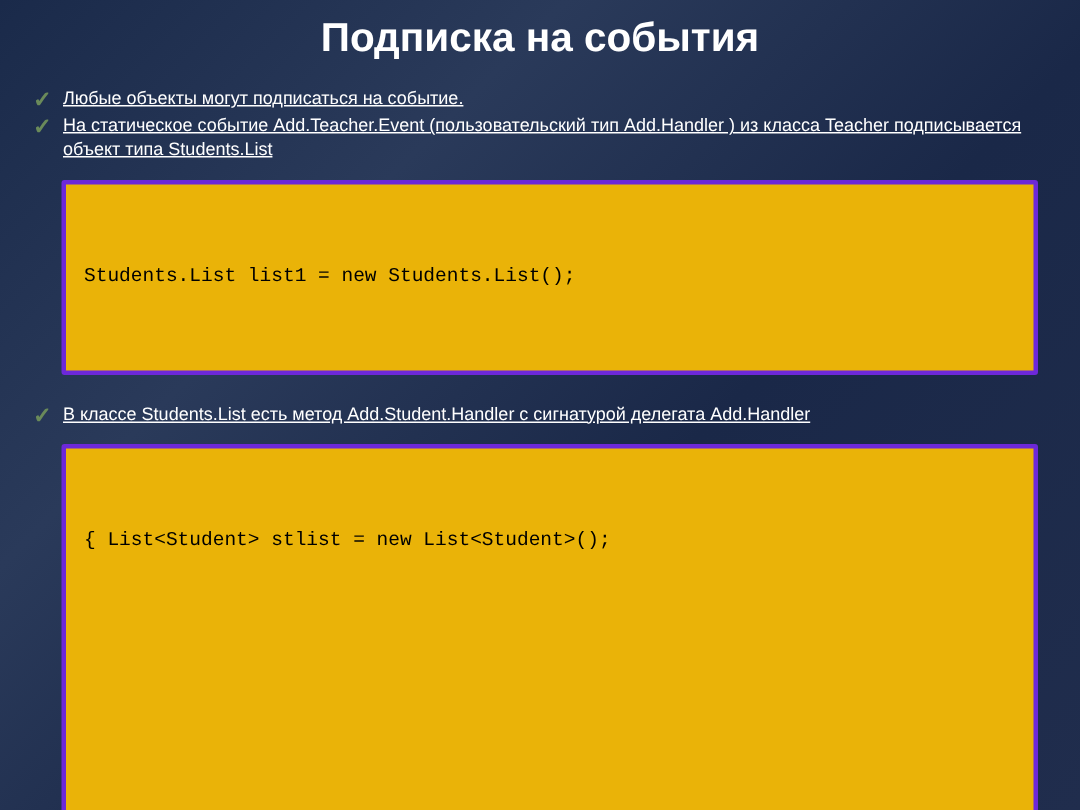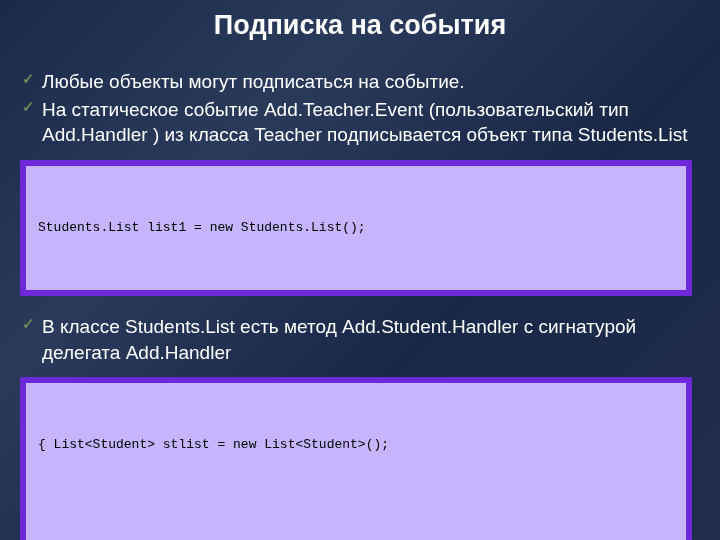--- a/index.html
+++ b/index.html
@@ -12,54 +12,55 @@
     overflow: hidden;
     position: relative;
   }
   .slide {
     padding: 10px 20px 20px 20px;
   }
   .title {
     font-size: 27px;
     font-weight: bold;
     text-align: center;
-    margin-bottom: 28px;
+    margin-bottom: 16px;
     color: #fff;
   }
   .bullets {
     list-style: none;
     margin-bottom: 12px;
   }
   .bullets li {
     position: relative;
     padding-left: 22px;
-    font-size: 19px;
+    font-size: 12px;
     line-height: 1.35;
     margin-bottom: 2px;
     color: #fff;
+    text-decoration: underline;
   }
   .bullets li::before {
     content: "✓";
     position: absolute;
     left: 2px;
     top: 0;
     color: #6a8a5a;
     font-weight: bold;
     font-size: 15px;
   }
   .code-box {
-    background: #c4b5fd;
+    background: #eab308;
     color: #000;
-    border: 6px solid #6d28d9;
+    border: 3px solid #6d28d9;
     border-radius: 2px;
     padding: 10px 12px;
     font-family: "Courier New", monospace;
     font-size: 13px;
     line-height: 1.6;
-    margin: 8px 8px 18px 0;
+    margin: 8px 8px 18px 21px;
     white-space: pre-wrap;
   }
   .code-box .code-line {
     display: block;
   }
   .gap { height: 10px; }
 </style>
 </head>
 <body>
 <div class="slide">

